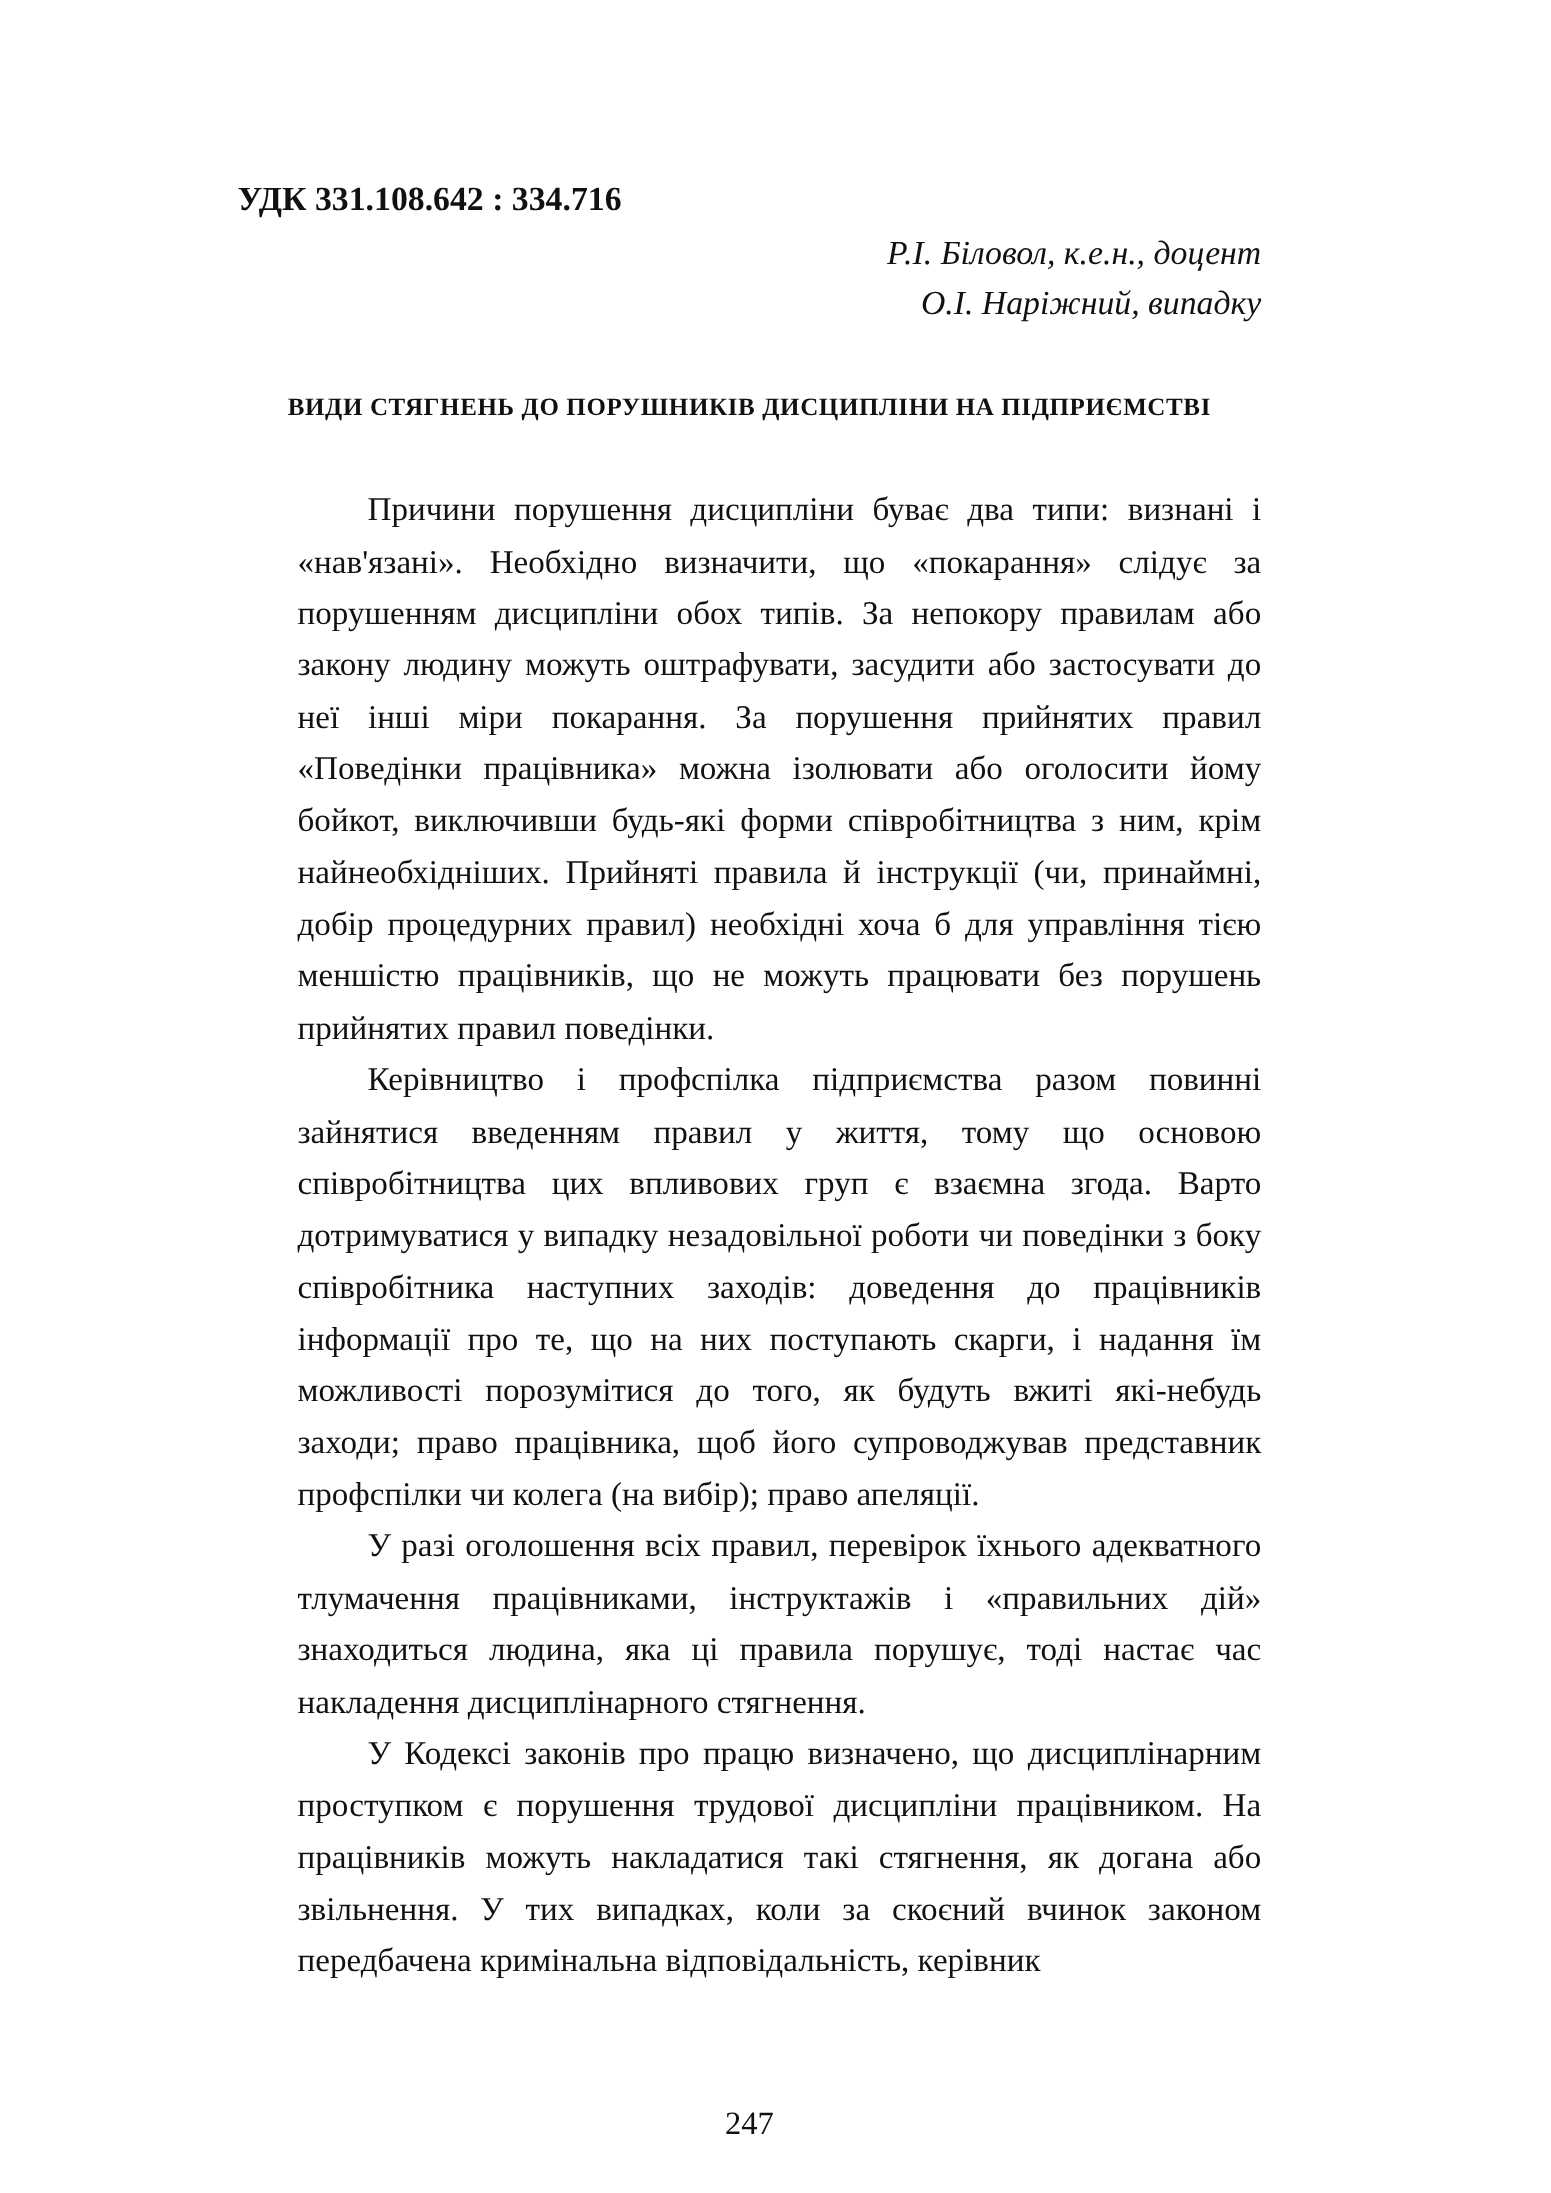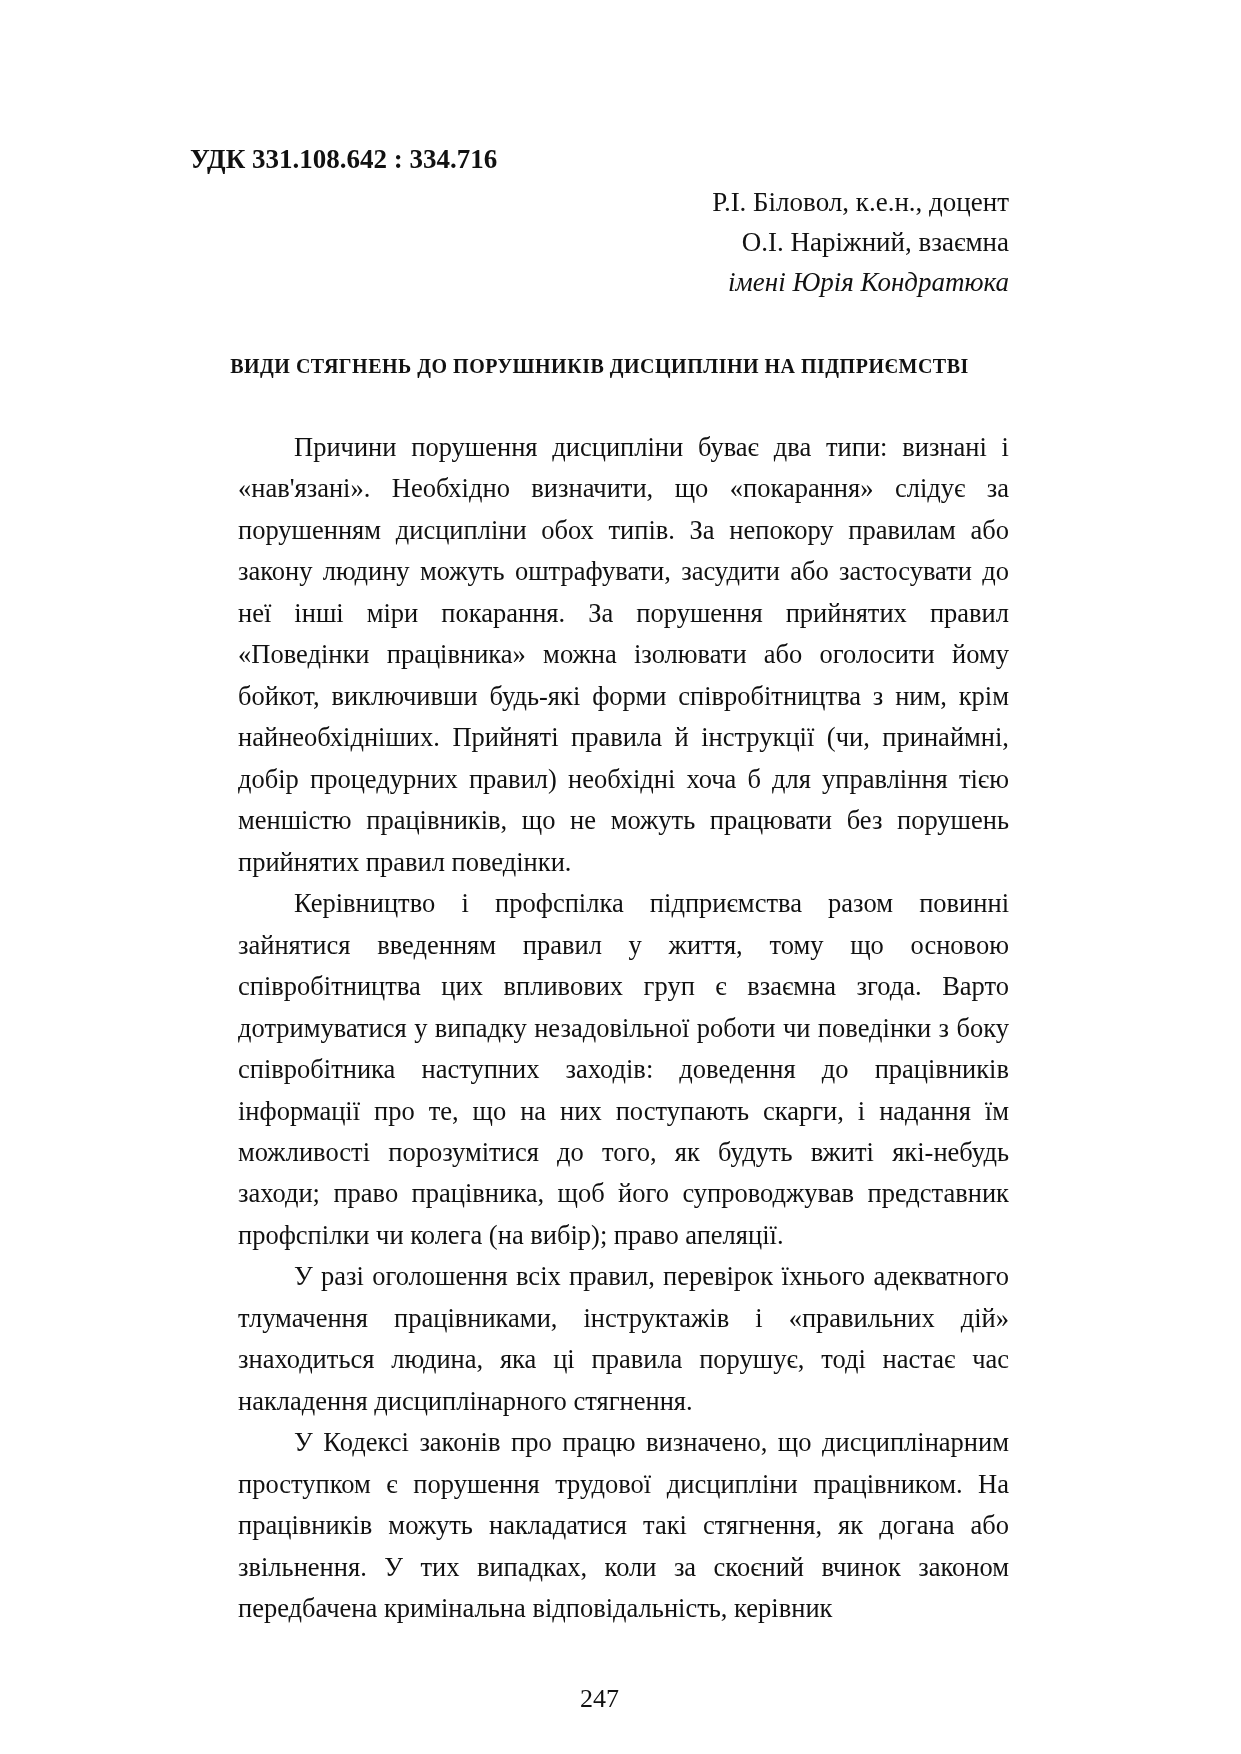--- a/index.html
+++ b/index.html
@@ -34,20 +34,21 @@
     margin: 0 0 4px 0;
   }
   .byline-block {
     text-align: right;
     font-size: 27px;
     line-height: 1.48;
     margin: 0;
   }
   .byline-block .author-line {
     display: block;
+    font-style: italic;
   }
   .byline-block .affiliation-line {
     display: block;
     font-style: italic;
   }
   .paper-title {
     text-align: center;
     font-weight: bold;
     font-size: 20px;
     line-height: 1.5;
@@ -74,22 +75,21 @@
 </style>
 </head>
 <body>
 
 <div class="page">
 
   <div class="udc">УДК 331.108.642 : 334.716</div>
 
   <div class="byline-block">
     <span class="author-line">Р.І. Біловол, к.е.н., доцент</span>
-    <span class="author-line">О.І. Наріжний, взаємна</span>
-    <span class="affiliation-line">імені Юрія Кондратюка</span>
+    <span class="author-line">О.І. Наріжний, випадку</span>
   </div>
 
   <h1 class="paper-title">ВИДИ СТЯГНЕНЬ ДО ПОРУШНИКІВ ДИСЦИПЛІНИ НА ПІДПРИЄМСТВІ</h1>
 
   <div class="body-text">
     <p>Причини порушення дисципліни буває два типи: визнані і «нав'язані». Необхідно визначити, що «покарання» слідує за порушенням дисципліни обох типів. За непокору правилам або закону людину можуть оштрафувати, засудити або застосувати до неї інші міри покарання. За порушення прийнятих правил «Поведінки працівника» можна ізолювати або оголосити йому бойкот, виключивши будь-які форми співробітництва з ним, крім найнеобхідніших. Прийняті правила й інструкції (чи, принаймні, добір процедурних правил) необхідні хоча б для управління тією меншістю працівників, що не можуть працювати без порушень прийнятих правил поведінки.</p>
     <p>Керівництво і профспілка підприємства разом повинні зайнятися введенням правил у життя, тому що основою співробітництва цих впливових груп є взаємна згода. Варто дотримуватися у випадку незадовільної роботи чи поведінки з боку співробітника наступних заходів: доведення до працівників інформації про те, що на них поступають скарги, і надання їм можливості порозумітися до того, як будуть вжиті які-небудь заходи; право працівника, щоб його супроводжував представник профспілки чи колега (на вибір); право апеляції.</p>
     <p>У разі оголошення всіх правил, перевірок їхнього адекватного тлумачення працівниками, інструктажів і «правильних дій» знаходиться людина, яка ці правила порушує, тоді настає час накладення дисциплінарного стягнення.</p>
     <p>У Кодексі законів про працю визначено, що дисциплінарним проступком є порушення трудової дисципліни працівником. На працівників можуть накладатися такі стягнення, як догана або звільнення. У тих випадках, коли за скоєний вчинок законом передбачена кримінальна відповідальність, керівник</p>
   </div>

